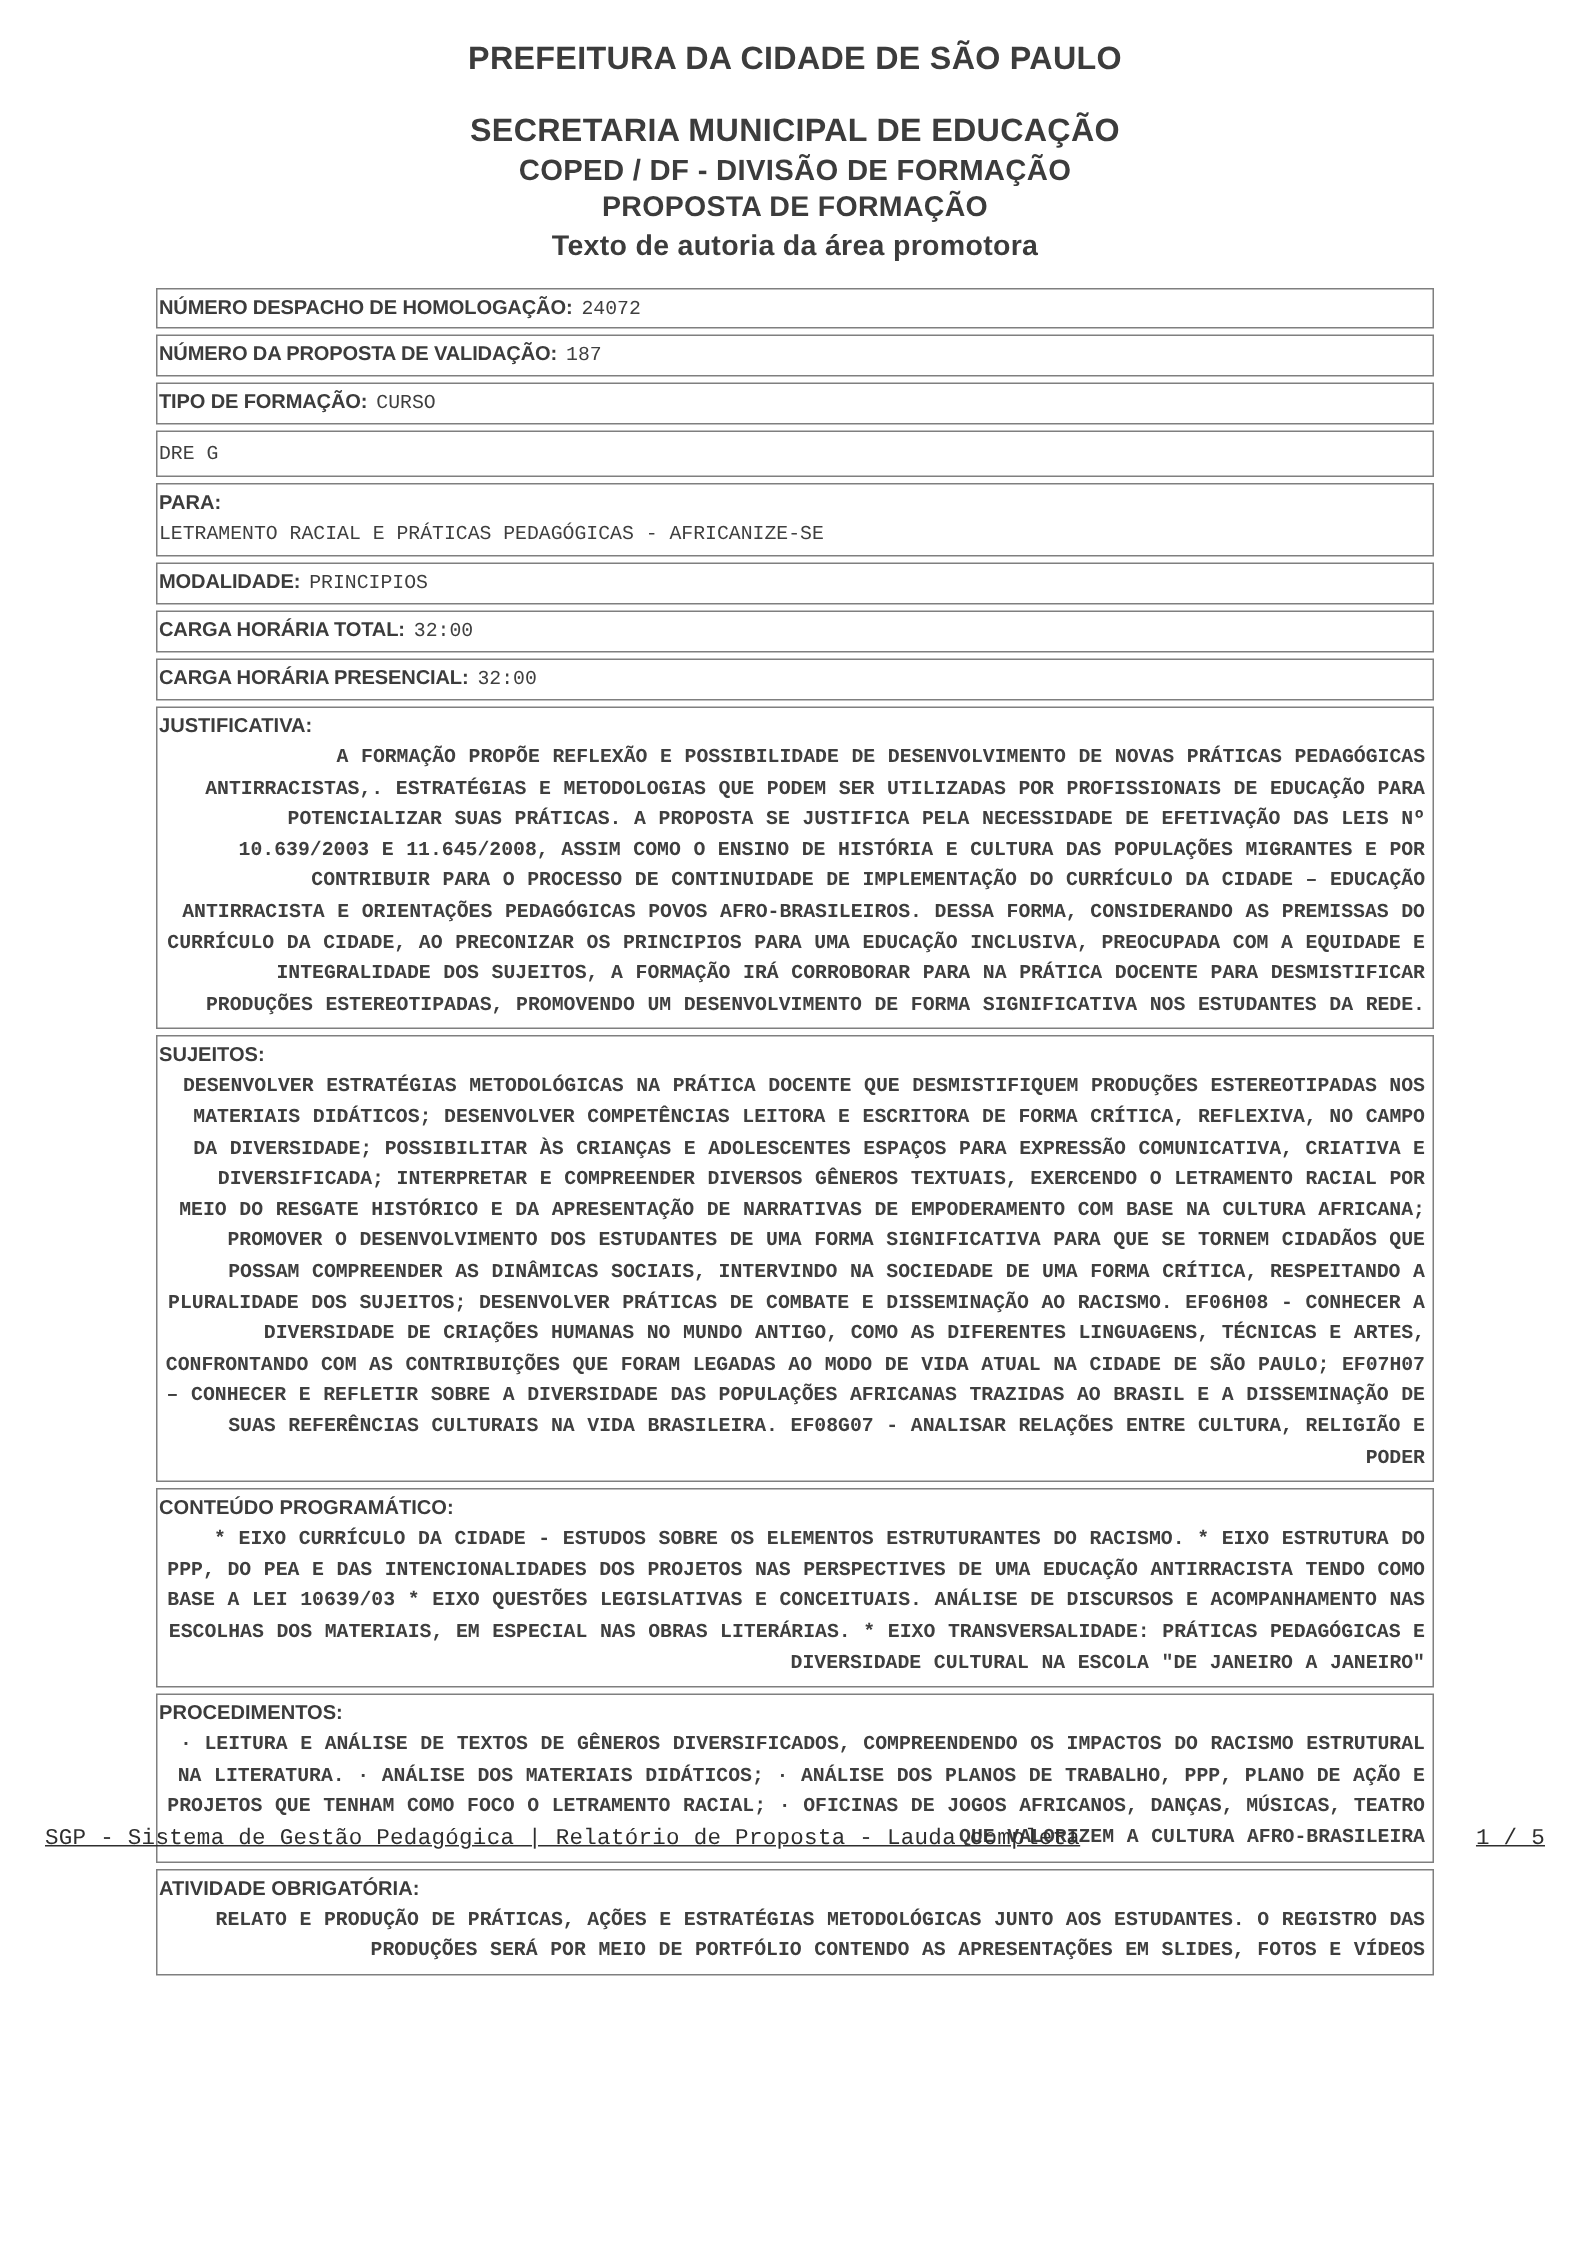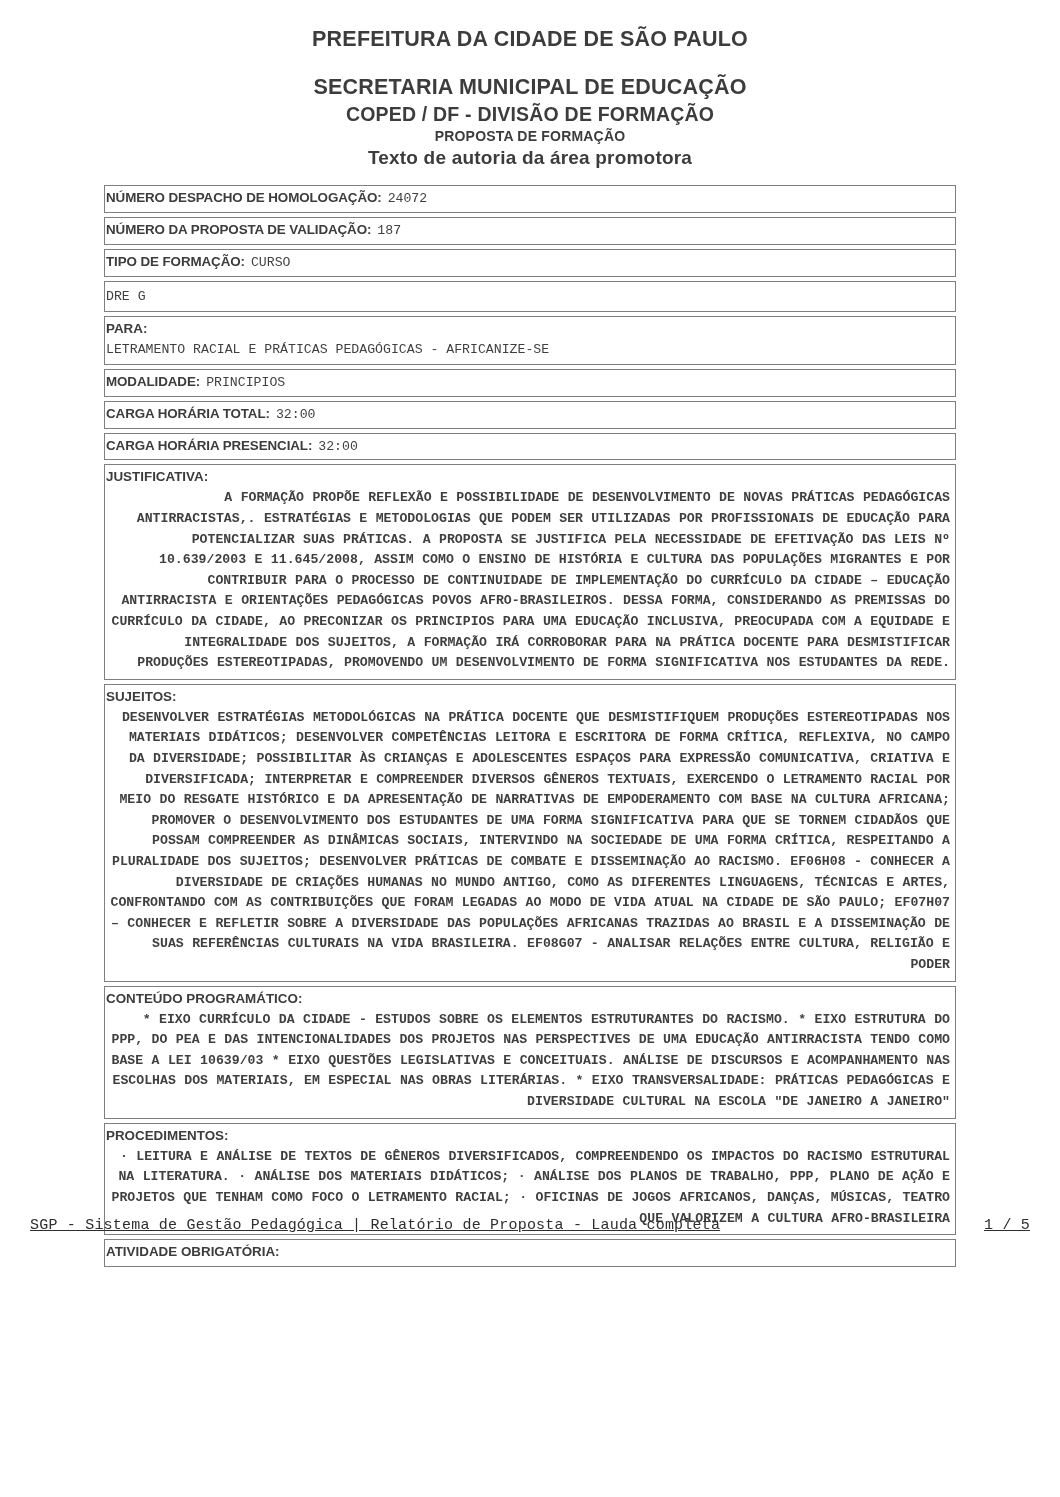--- a/index.html
+++ b/index.html
@@ -31,21 +31,21 @@
   .doc-header .hline {
     font-family: "Liberation Sans", sans-serif;
     font-weight: bold;
     color: #3c3c3c;
     letter-spacing: 0.2px;
     line-height: 1.30;
   }
   .doc-header .h1 { font-size: 21.5px; }
   .doc-header .h2 { font-size: 21.5px; margin-top: 20px; }
   .doc-header .h3 { font-size: 19.5px; }
-  .doc-header .h4 { font-size: 14px; }
+  .doc-header .h4 { font-size: 19px; }
   .doc-header .h5 {
     font-size: 19px;
     font-weight: bold;
     margin-top: 1px;
   }
 
   
   .fields {
     margin: 14px auto 0 auto;
     width: 852px;
@@ -204,20 +204,21 @@
       <div class="blocktext">* EIXO CURRÍCULO DA CIDADE - ESTUDOS SOBRE OS ELEMENTOS ESTRUTURANTES DO RACISMO. * EIXO ESTRUTURA DO PPP, DO PEA E DAS INTENCIONALIDADES DOS PROJETOS NAS PERSPECTIVES DE UMA EDUCAÇÃO ANTIRRACISTA TENDO COMO BASE A LEI 10639/03 * EIXO QUESTÕES LEGISLATIVAS E CONCEITUAIS. ANÁLISE DE DISCURSOS E ACOMPANHAMENTO NAS ESCOLHAS DOS MATERIAIS, EM ESPECIAL NAS OBRAS LITERÁRIAS. * EIXO TRANSVERSALIDADE: PRÁTICAS PEDAGÓGICAS E DIVERSIDADE CULTURAL NA ESCOLA "DE JANEIRO A JANEIRO"</div>
     </div>
 
     <div class="box tall">
       <div class="sec-label">PROCEDIMENTOS:</div>
       <div class="blocktext">· LEITURA E ANÁLISE DE TEXTOS DE GÊNEROS DIVERSIFICADOS, COMPREENDENDO OS IMPACTOS DO RACISMO ESTRUTURAL NA LITERATURA. · ANÁLISE DOS MATERIAIS DIDÁTICOS; · ANÁLISE DOS PLANOS DE TRABALHO, PPP, PLANO DE AÇÃO E PROJETOS QUE TENHAM COMO FOCO O LETRAMENTO RACIAL; · OFICINAS DE JOGOS AFRICANOS, DANÇAS, MÚSICAS, TEATRO QUE VALORIZEM A CULTURA AFRO-BRASILEIRA</div>
     </div>
 
     <div class="box tall">
       <div class="sec-label">ATIVIDADE OBRIGATÓRIA:</div>
+      <div class="blocktext">RELATO E PRODUÇÃO DE PRÁTICAS, AÇÕES E ESTRATÉGIAS METODOLÓGICAS JUNTO AOS ESTUDANTES. O REGISTRO DAS PRODUÇÕES SERÁ POR MEIO DE PORTFÓLIO CONTENDO AS APRESENTAÇÕES EM SLIDES, FOTOS E VÍDEOS</div>
     </div>
 
   </div>
 
   <div class="doc-footer">
     <span>SGP - Sistema de Gestão Pedagógica | Relatório de Proposta - Lauda completa</span>
     <span>1 / 5</span>
   </div>
 
 </div>

